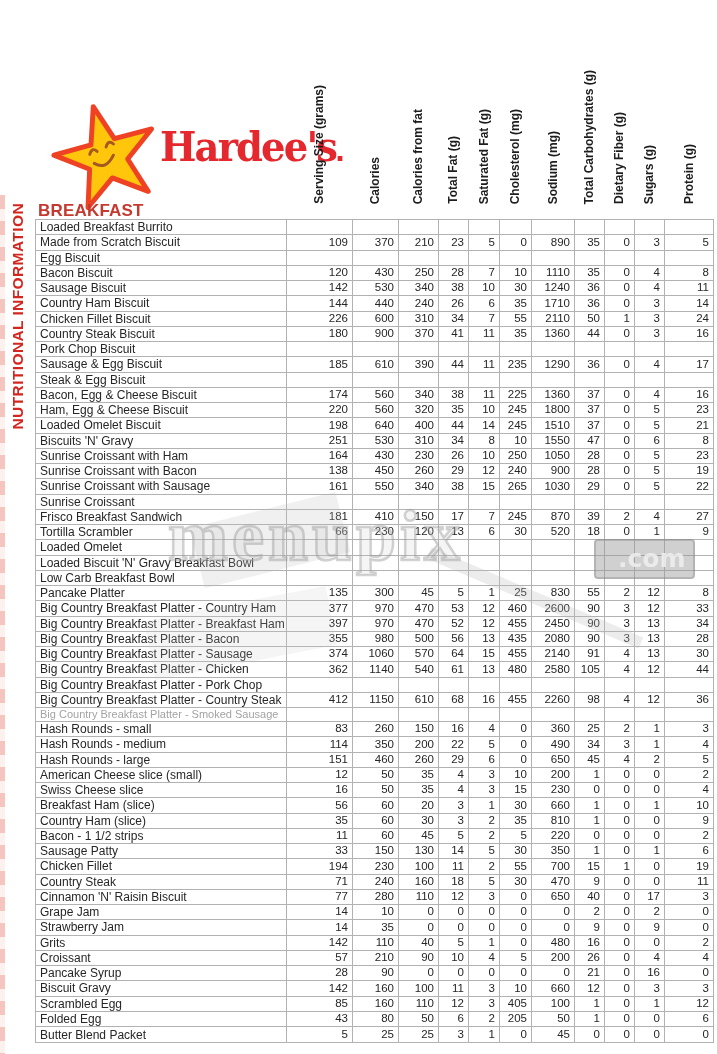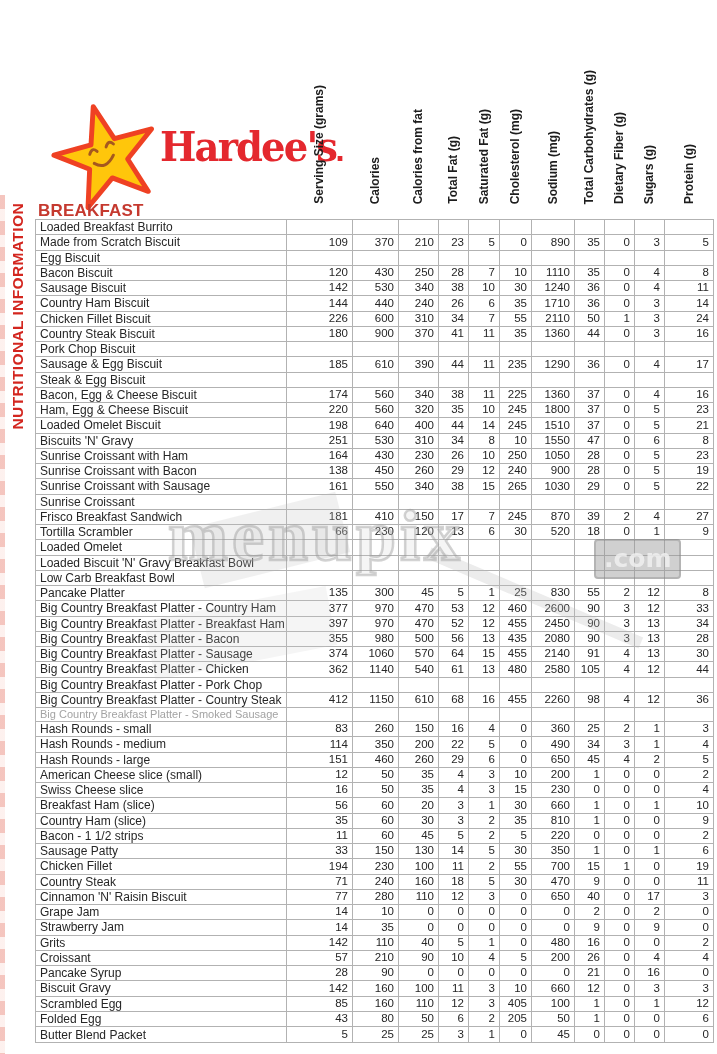--- a/index.html
+++ b/index.html
@@ -43,21 +43,21 @@
   .watermark{position:absolute;left:0;top:0;width:717px;height:1054px;pointer-events:none;}
   .wm-shape{position:absolute;background:rgba(185,185,185,.22);}
   .wm-a{left:195px;top:462px;width:150px;height:62px;transform:rotate(-14deg);}
   .wm-b{left:420px;top:545px;width:230px;height:12px;transform:rotate(23deg);background:rgba(185,185,185,.28);}
   .wm-c{left:148px;top:556px;width:185px;height:60px;transform:rotate(-11deg);background:rgba(200,200,200,.18);}
   .wm-text{position:absolute;left:168px;top:448px;font-family:Liberation Serif, serif;
            font-weight:bold;font-size:72px;letter-spacing:4px;color:rgba(200,200,200,.18);
            -webkit-text-stroke:2.5px rgba(150,150,150,.42);white-space:nowrap;}
   .wm-com{position:absolute;left:594px;top:492px;background:rgba(150,150,150,.45);
           color:rgba(240,240,240,.85);font-family:"DejaVu Sans",sans-serif;font-weight:bold;
-          font-size:25px;padding:3px 7px 4px 8px;border-radius:4px;border:2px solid rgba(130,130,130,.35);}
+          font-size:25px;padding:3px 7px 4px 22px;border-radius:4px;border:2px solid rgba(130,130,130,.35);}
 </style>
 </head>
 <body>
 
 <div class="page">
 
   <svg class="logo-star" viewBox="0 0 120 120">
     <g transform="rotate(-15 60 64)">
       <path d="M60,10 L72.3,47 L111.4,47.3 L80,70.5 L91.7,107.7 L60,85 L28.3,107.7 L40,70.5 L8.6,47.3 L47.7,47 Z" fill="#ffc60b" stroke="#ef4123" stroke-width="5" stroke-linejoin="round"></path>
       <path d="M44,56 q4,-7 8,-1" fill="none" stroke="#a5581f" stroke-width="3" stroke-linecap="round"></path>

